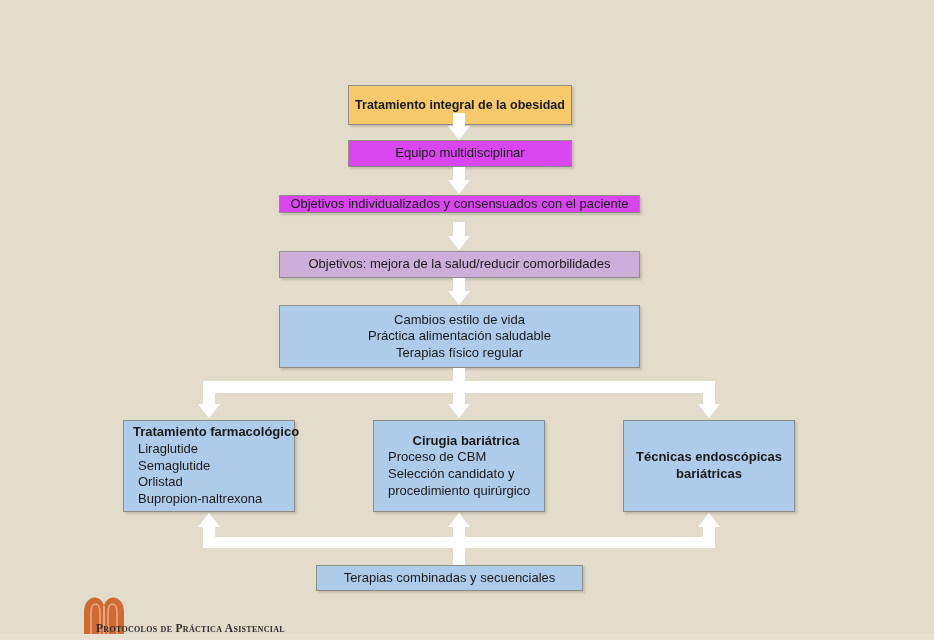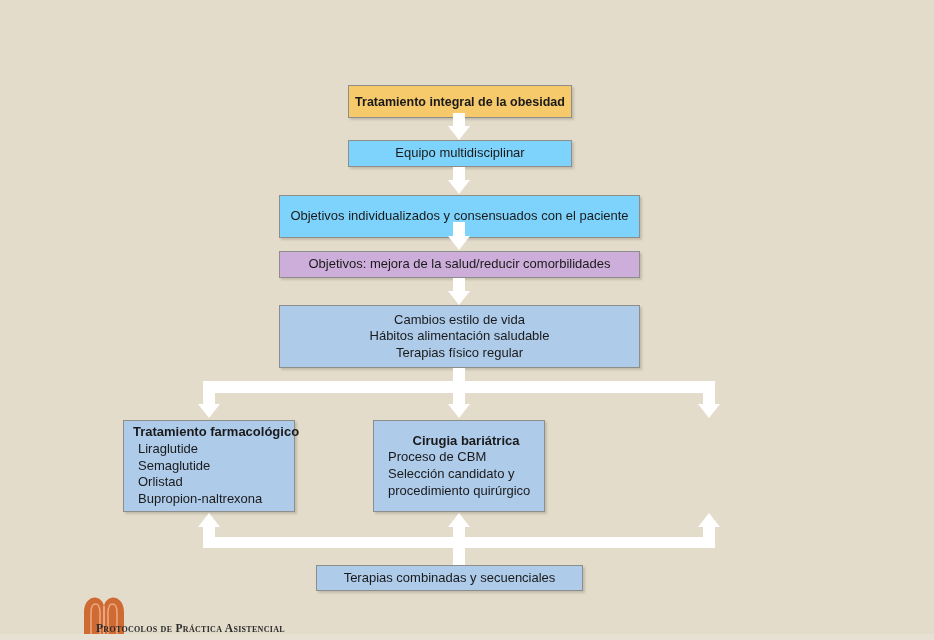--- a/index.html
+++ b/index.html
@@ -51,21 +51,21 @@
     padding-left: 14px;
   }
   .box.left-align .title {
     align-self: center;
     text-align: center;
     font-weight: bold;
   }
   .title { font-weight: bold; }
 
   .c-gold   { background: #f6c96b; }
-  .c-green  { background: #7dd3fc; }
+  .c-green  { background: #d946ef; }
   .c-purple { background: #cdaedb; justify-content: center; }
   .c-blue   { background: #aecbea; }
 
   
   .arrow-v {
     position: absolute;
     background: #ffffff;
   }
   .arrow-head-down {
     position: absolute;
@@ -113,51 +113,51 @@
     white-space: nowrap;
     font-variant: small-caps;
     font-weight: bold;
   }
 </style>
 </head>
 <body>
 
 <div id="canvas">
 
-  <div class="box c-gold" style="left:348px; top:85px; width:224px; height:33px; font-weight:bold; font-size:12.5px;">
+  <div class="box c-gold" style="left:348px; top:85px; width:224px; height:40px; font-weight:bold; font-size:12.5px;">
     <span class="line">Tratamiento integral de la obesidad</span>
   </div>
 
   <div class="arrow-v" style="left:453px; top:113px; width:12px; height:14px;"></div>
   <div class="arrow-head-down" style="left:448px; top:126px;"></div>
 
   <div class="box c-green" style="left:348px; top:140px; width:224px; height:27px;">
     <span class="line">Equipo multidisciplinar</span>
   </div>
 
   <div class="arrow-v" style="left:453px; top:167px; width:12px; height:14px;"></div>
   <div class="arrow-head-down" style="left:448px; top:180px;"></div>
 
-  <div class="box c-green" style="left:279px; top:195px; width:361px; height:43px;">
+  <div class="box c-green" style="left:279px; top:195px; width:361px; height:18px;">
     <span class="line">Objetivos individualizados y consensuados con el paciente</span>
   </div>
 
   <div class="arrow-v" style="left:453px; top:222px; width:12px; height:15px;"></div>
   <div class="arrow-head-down" style="left:448px; top:236px;"></div>
 
   <div class="box c-purple" style="left:279px; top:251px; width:361px; height:27px;">
     <span class="line">Objetivos: mejora de la salud/reducir comorbilidades</span>
   </div>
 
   <div class="arrow-v" style="left:453px; top:278px; width:12px; height:14px;"></div>
   <div class="arrow-head-down" style="left:448px; top:291px;"></div>
 
   <div class="box c-blue" style="left:279px; top:305px; width:361px; height:63px;">
     <span class="line">Cambios estilo de vida</span>
-    <span class="line">Hábitos alimentación saludable</span>
+    <span class="line">Práctica alimentación saludable</span>
     <span class="line">Terapias físico regular</span>
   </div>
 
   <div class="arrow-v" style="left:453px; top:368px; width:12px; height:20px;"></div>
   <div class="rail" style="left:203px; top:381px; width:512px; height:12px;"></div>
 
   <div class="arrow-v" style="left:203px; top:381px; width:12px; height:24px;"></div>
   <div class="arrow-head-down" style="left:198px; top:404px;"></div>
 
   <div class="arrow-v" style="left:453px; top:381px; width:12px; height:24px;"></div>
@@ -174,20 +174,24 @@
   </div>
 
   <div class="box c-blue left-align" style="left:123px; top:420px; width:172px; height:92px;">
     <span class="line title">Tratamiento farmacológico</span>
     <span class="line">Liraglutide</span>
     <span class="line">Semaglutide</span>
     <span class="line">Orlistad</span>
     <span class="line">Bupropion-naltrexona</span>
   </div>
 
+  <div class="box c-blue" style="left:623px; top:420px; width:172px; height:92px; font-weight:bold;">
+    <span class="line">Técnicas endoscópicas</span>
+    <span class="line">bariátricas</span>
+  </div>
 
   <div class="rail" style="left:203px; top:537px; width:512px; height:11px;"></div>
   <div class="arrow-v" style="left:453px; top:537px; width:12px; height:30px;"></div>
 
   <div class="arrow-v" style="left:203px; top:527px; width:12px; height:21px;"></div>
   <div class="arrow-head-up" style="left:198px; top:513px;"></div>
 
   <div class="arrow-v" style="left:453px; top:527px; width:12px; height:21px;"></div>
   <div class="arrow-head-up" style="left:448px; top:513px;"></div>
 

